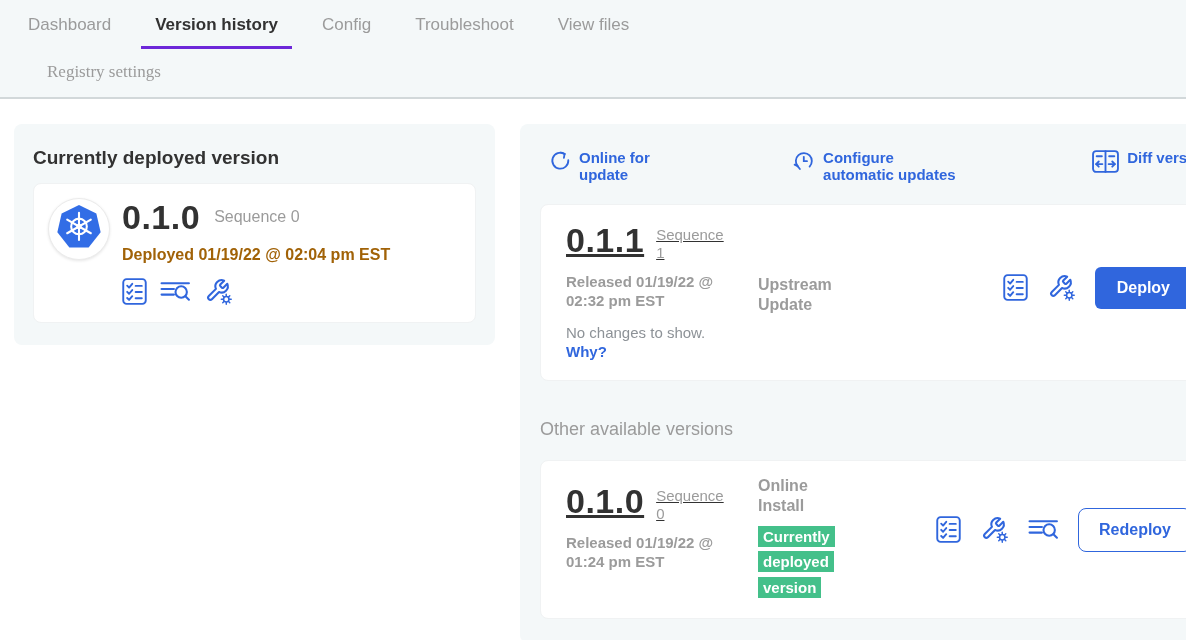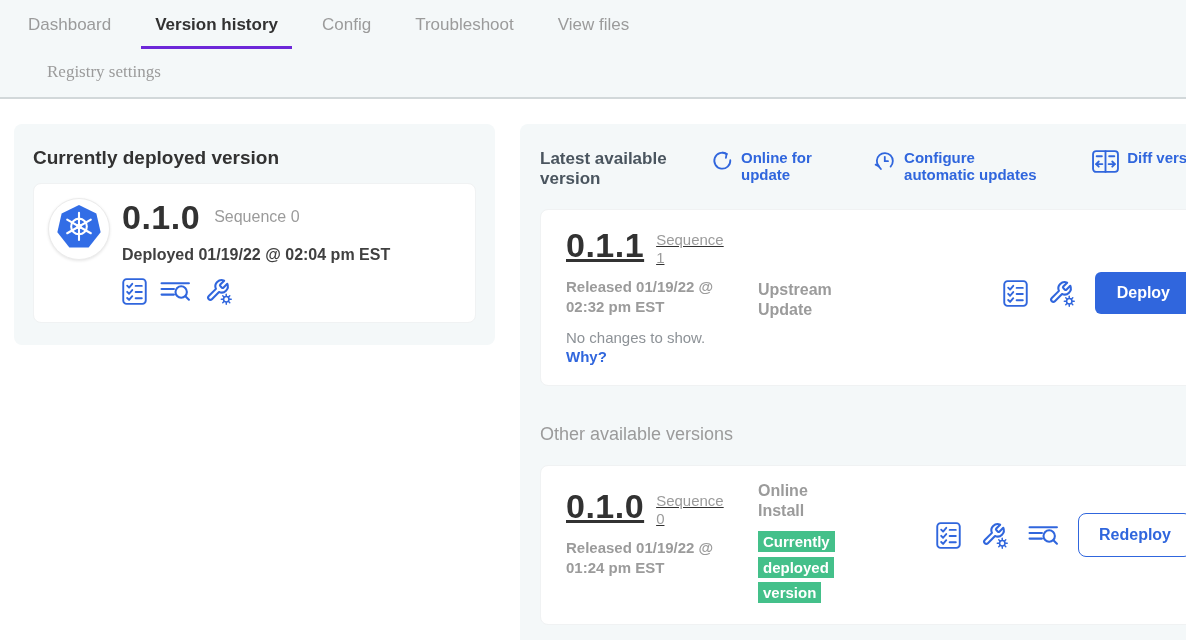--- a/index.html
+++ b/index.html
@@ -32,21 +32,21 @@
   }
   .k8s-badge {
     width:62px; height:62px; border-radius:50%; background:#fff; flex:none;
     border:1px solid #ebebeb; box-shadow:0 1px 3px rgba(0,0,0,.10);
     display:flex; align-items:center; justify-content:center;
   }
   .dep-info { padding-top:2px; }
   .version-line { display:flex; align-items:center; gap:14px; }
   .version-num { font-size:34px; font-weight:700; color:#323232; line-height:1; letter-spacing:.5px; }
   .seq-inline { font-size:16px; color:#9b9b9b; }
-  .deployed-ts { margin-top:12px; color:#404040; font-weight:600; font-size:16px; }
+  .deployed-ts { margin-top:12px; color:#a16207; font-weight:600; font-size:16px; }
   .icon-row { margin-top:13px; display:flex; align-items:center; gap:13px; }
   .act-icon { cursor:pointer; display:inline-flex; }
 
   
   .right-panel { flex:1; background:#f4f8f9; border-radius:8px; padding:25px 20px 24px; min-height:486px; }
   .panel-header { display:flex; align-items:flex-start; }
   .panel-title { width:162px; flex:none; font-size:17px; font-weight:700; color:#4a555f; line-height:1.18; }
   .header-links { flex:1; display:flex; justify-content:space-between; padding-left:10px; }
   .hlink { display:flex; gap:8px; color:#3066dd; font-weight:700; font-size:15px; line-height:1.15; cursor:pointer; align-items:flex-start; }
   .hlink .txt { max-width:135px; }
@@ -167,21 +167,20 @@
             </svg>
           </span>
         </div>
       </div>
     </div>
   </div>
 
   <div class="right-panel">
 
     <div class="panel-header">
-      <div class="panel-title">Latest available version</div>
       <div class="header-links">
         <div class="hlink">
           <svg class="blue-icon" width="21" height="21" viewBox="0 0 21 21" stroke-width="1.8">
             <path d="M14.6 3.9 A 8 8 0 1 0 18.3 10.2"></path>
             <line x1="14.6" y1="3.9" x2="10.7" y2="2.7"></line>
             <line x1="14.6" y1="3.9" x2="13.9" y2="7.8"></line>
           </svg>
           <span class="txt" style="max-width:80px;">Online for update</span>
         </div>
         <div class="hlink">

